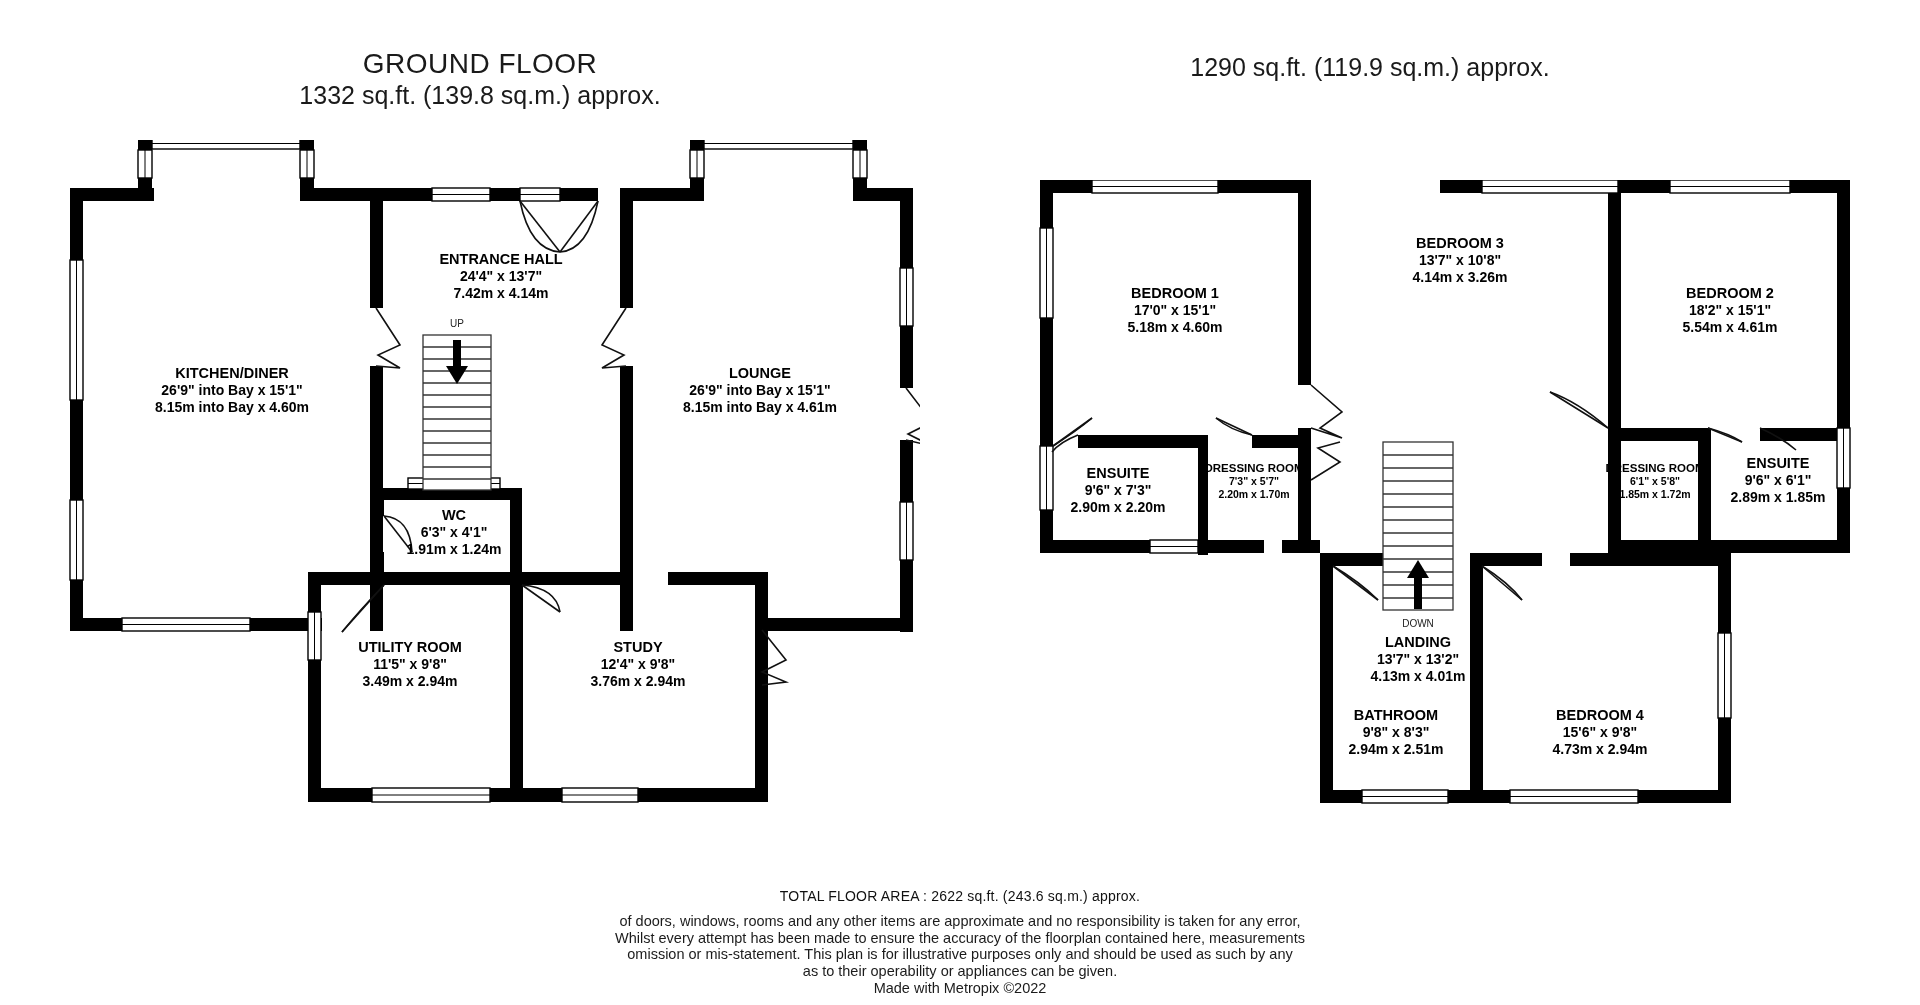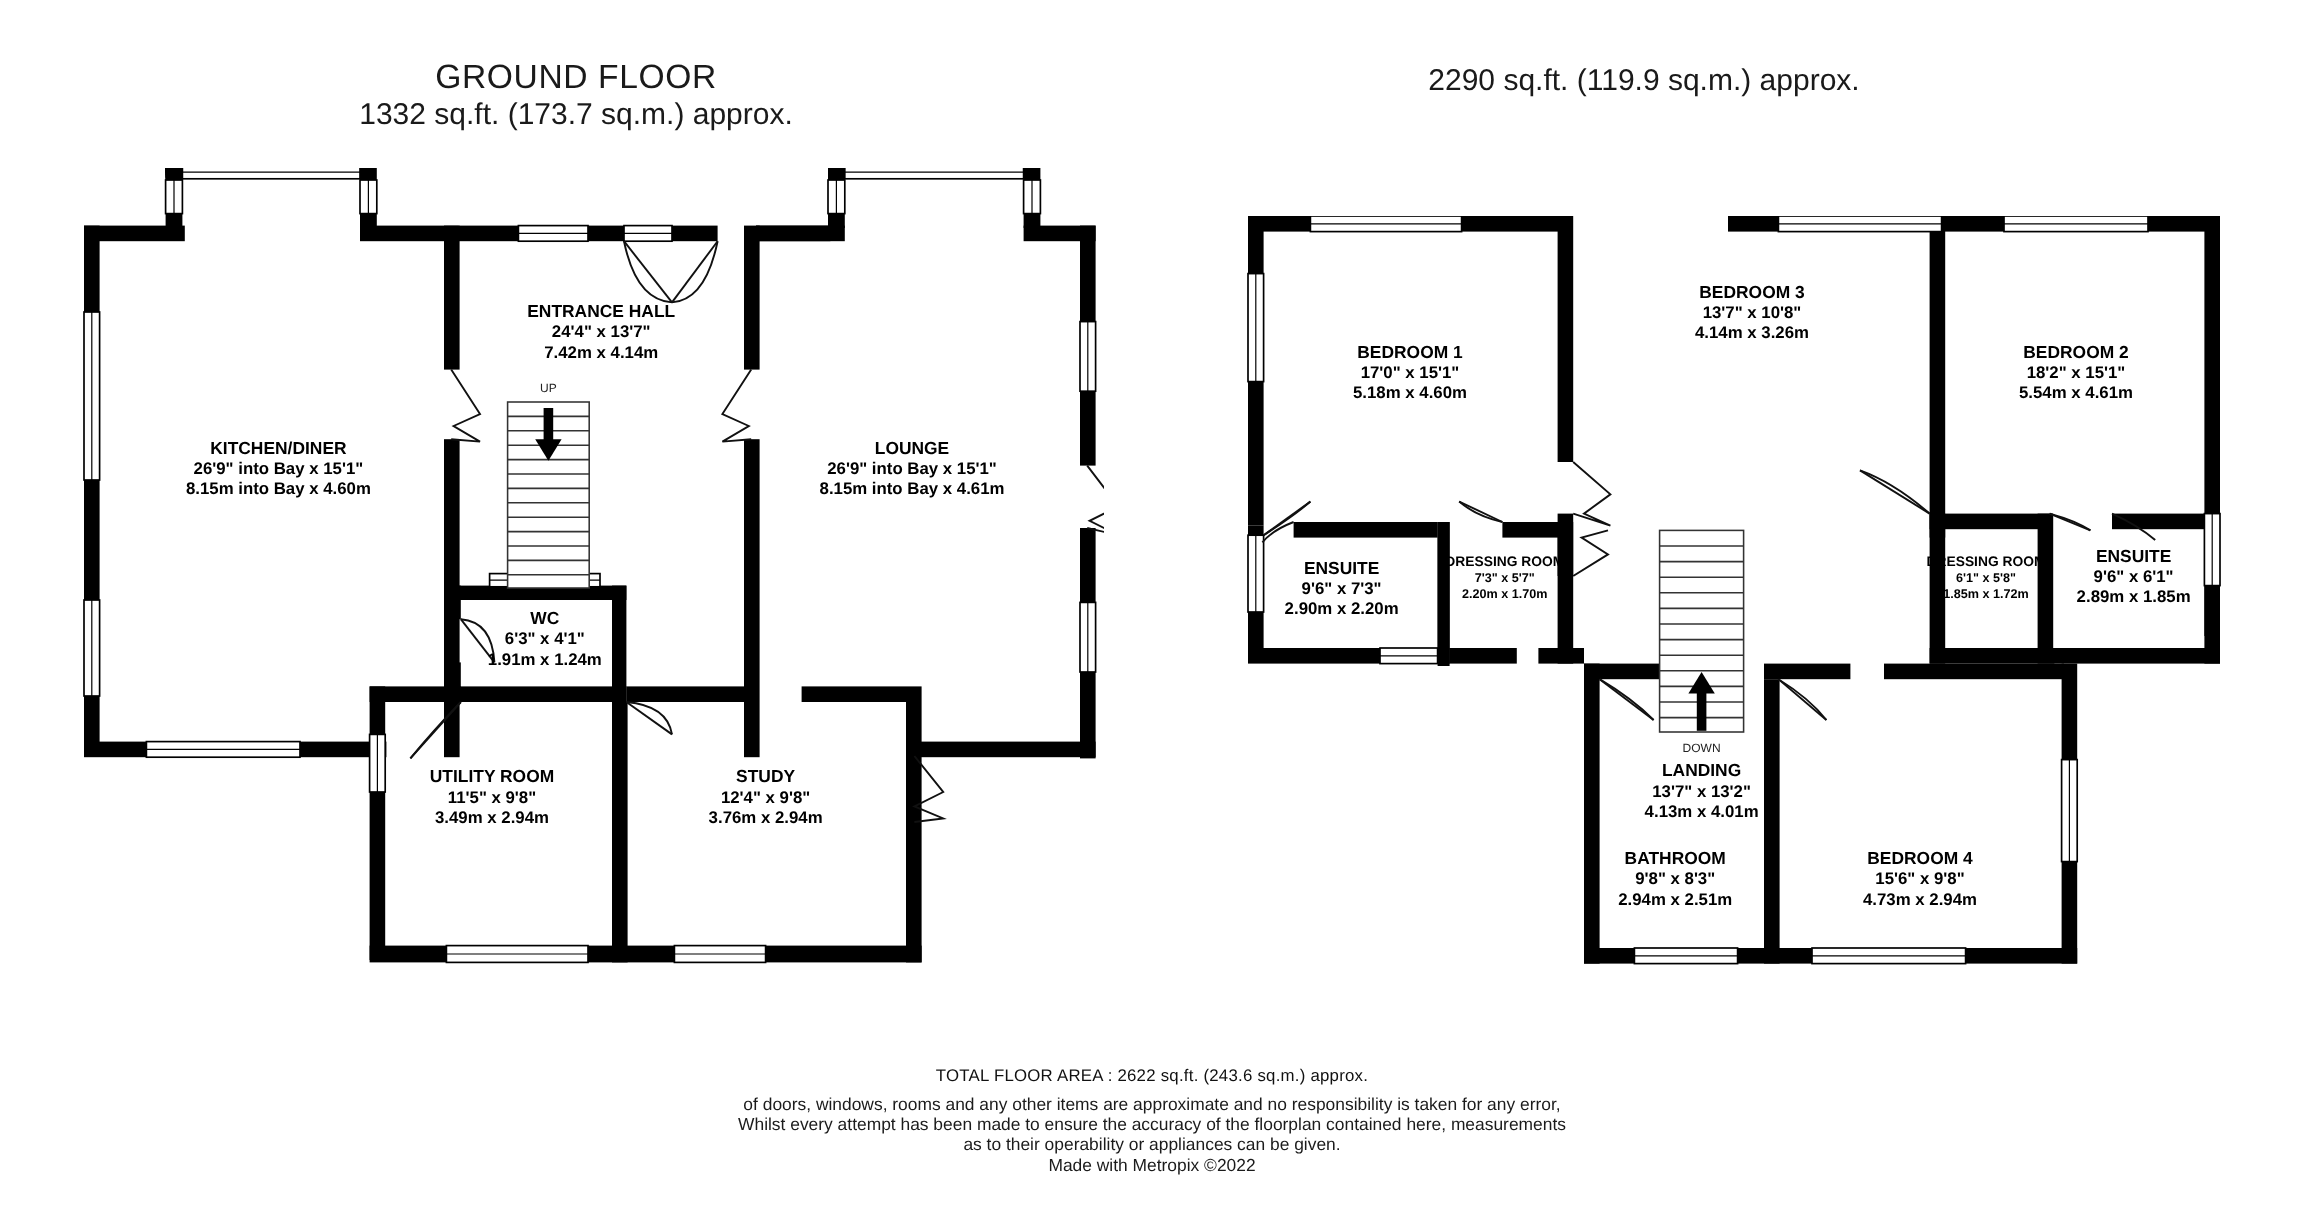--- a/index.html
+++ b/index.html
@@ -89,25 +89,25 @@
   .stair-box { fill:#fff; stroke:#333; stroke-width:1.3; }
   .arrow { fill:#000; }
 </style>
 </head>
 <body>
 
 <div class="page">
 
   <div class="floor-title" id="ground-title">
     <span class="ft-name">GROUND FLOOR</span>
-    <span class="ft-area">1332 sq.ft. (173.7 sq.m.) approx.</span>
+    <span class="ft-area">1332 sq.ft. (139.8 sq.m.) approx.</span>
   </div>
 
   <div class="floor-title" id="first-title">
-    <span class="ft-area">2290 sq.ft. (119.9 sq.m.) approx.</span>
+    <span class="ft-area">1290 sq.ft. (119.9 sq.m.) approx.</span>
   </div>
 
   <svg class="plan-svg" id="ground-plan" width="860" height="700" viewBox="0 0 860 700">
 
     <g>
 
       <rect class="wall" x="78" y="-8" width="14" height="20"></rect>
       <rect class="wall" x="78" y="-8" width="14" height="18"></rect>
       <rect class="wall" x="78" y="-10" width="14" height="18"></rect>
 
@@ -512,18 +512,19 @@
         <text class="rm-dim" x="570" y="574">4.73m  x 2.94m</text>
       </g>
     </g>
   </svg>
 
   <div class="footer">
     <div class="total-area">TOTAL FLOOR AREA : 2622 sq.ft. (243.6 sq.m.) approx.</div>
     <div class="disclaimer">
       <p>of doors, windows, rooms and any other items are approximate and no responsibility is taken for any error,</p>
       <p>Whilst every attempt has been made to ensure the accuracy of the floorplan contained here, measurements</p>
+      <p>omission or mis-statement. This plan is for illustrative purposes only and should be used as such by any</p>
       <p>as to their operability or appliances can be given.</p>
     </div>
     <div class="credit">Made with Metropix ©2022</div>
   </div>
 
 </div>
 
 </body></html>

